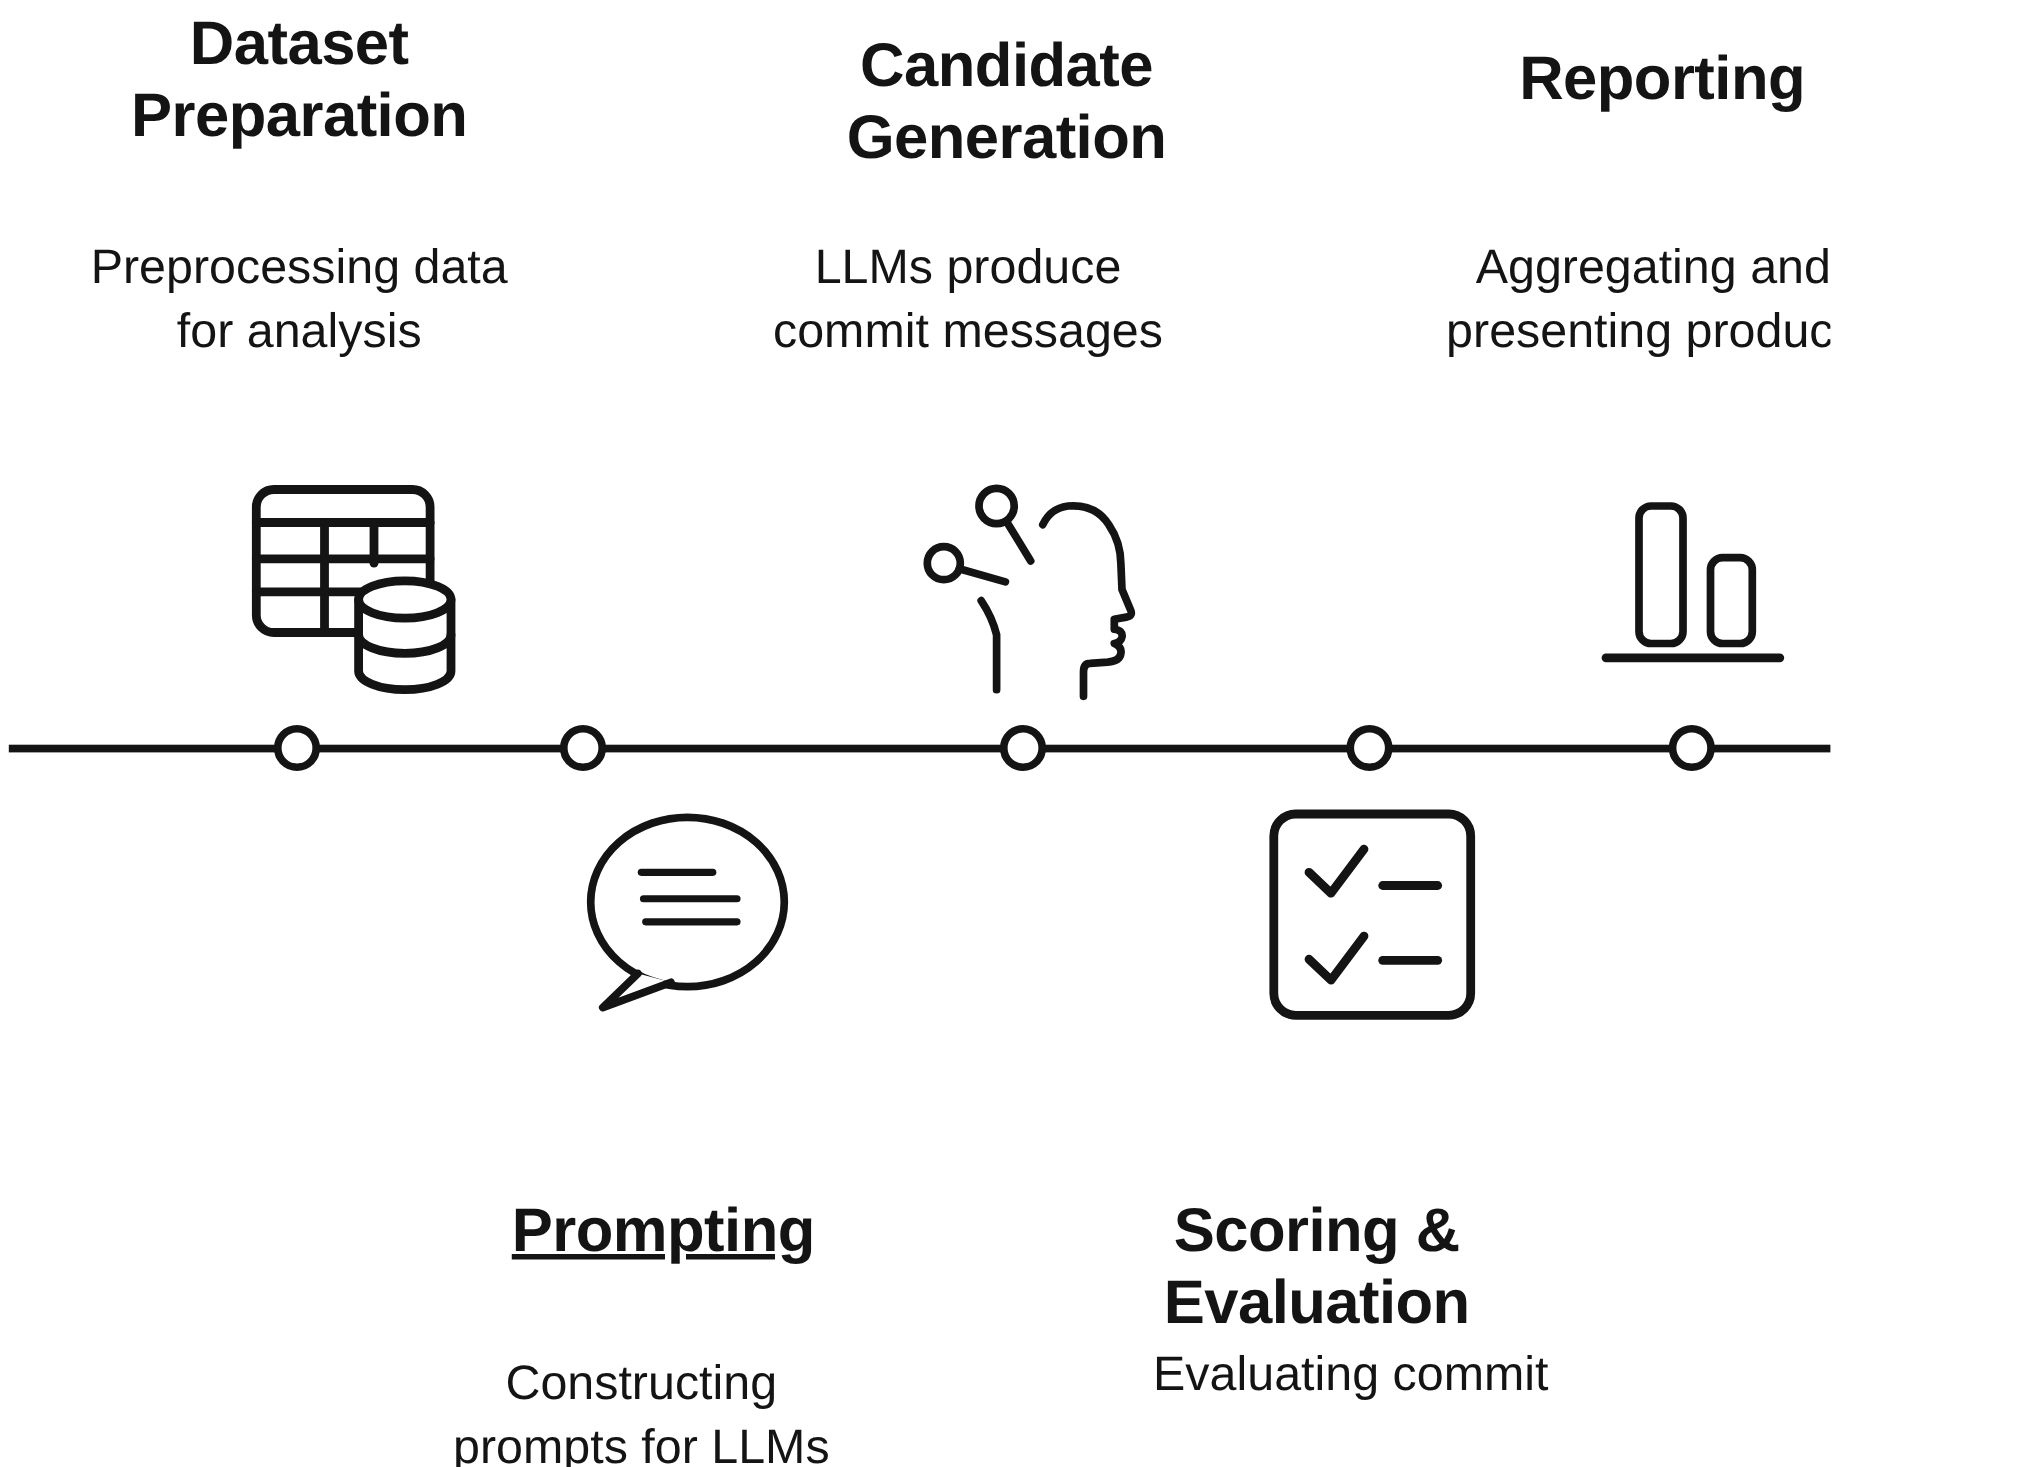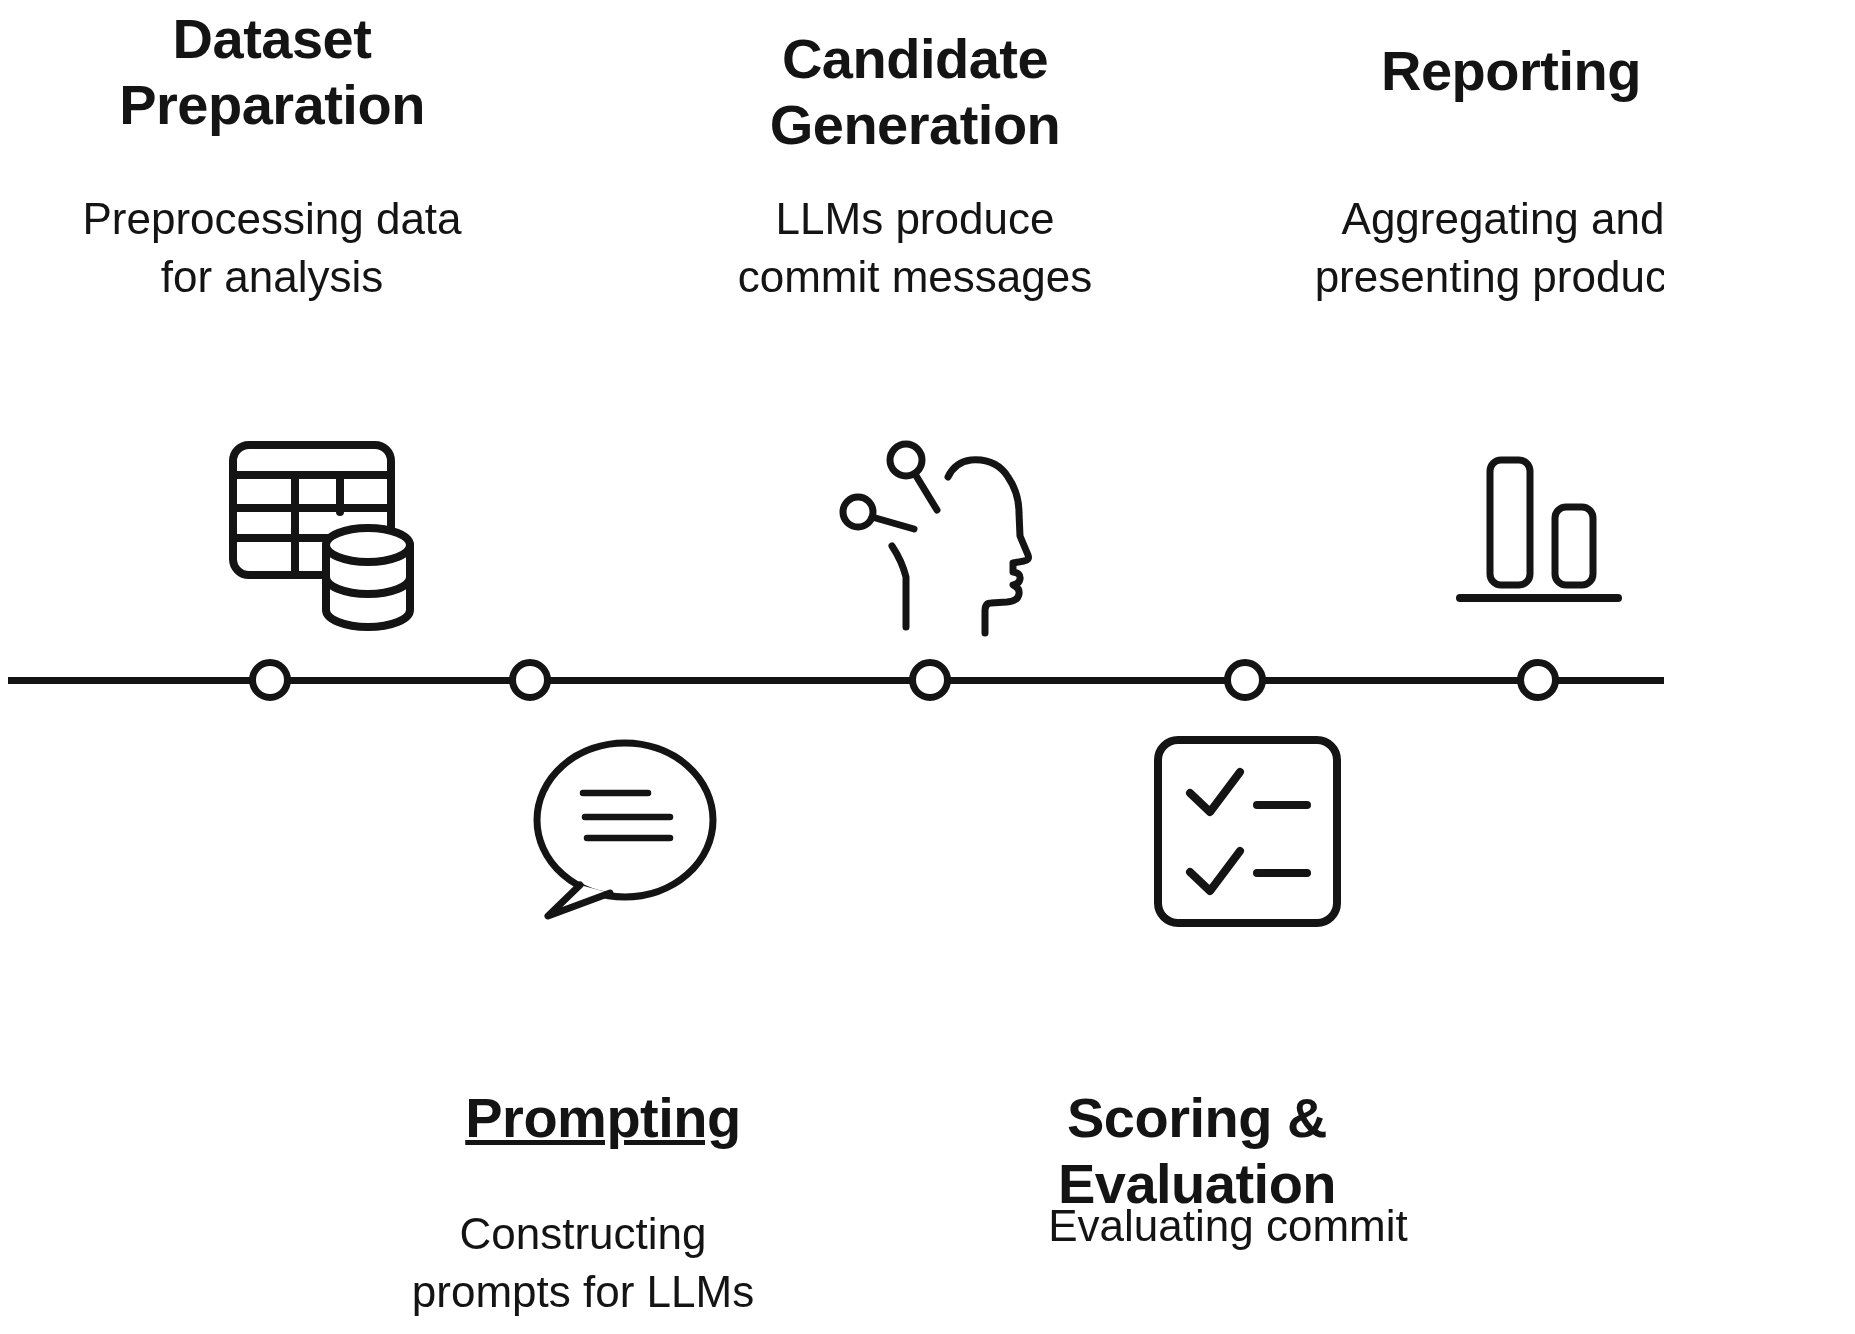--- a/index.html
+++ b/index.html
@@ -6,21 +6,21 @@
   .canvas{
     position:relative;width:1664px;height:1334px;background:#ffffff;
     font-family:"Liberation Sans",sans-serif;color:#141414;overflow:hidden;
   }
   .stage-title{
     position:absolute;width:520px;text-align:center;font-weight:bold;
     font-size:56px;line-height:66px;letter-spacing:-0.5px;white-space:pre-line;
   }
   .stage-desc{
     position:absolute;width:520px;text-align:center;
-    font-size:44px;line-height:58px;white-space:pre-line;
+    font-size:44px;line-height:58px;white-space:pre-line;margin-top:24px;
   }
   .tl-line{position:absolute;left:8px;top:677px;width:1800px;height:7px;background:#141414;}
   .tl-arrow{
     position:absolute;left:1806px;top:661px;width:0;height:0;
     border-top:19px solid transparent;border-bottom:19px solid transparent;
     border-left:44px solid #141414;
   }
   .tl-node{
     position:absolute;top:659px;width:28px;height:28px;background:#ffffff;
     border:7px solid #141414;border-radius:50%;box-sizing:content-box;
@@ -33,21 +33,21 @@
 
 <div class="canvas">
 
   <div class="stage-title" style="left:12px;top:6px;">Dataset
 Preparation</div>
   <div class="stage-desc" style="left:12px;top:190px;">Preprocessing data
 for analysis</div>
 
   <div class="stage-title" style="left:655px;top:6px;margin-top:20px;">Candidate
 Generation</div>
-  <div class="stage-desc" style="left:655px;top:190px;">LLMs produce
+  <div class="stage-desc" style="left:620px;top:190px;">LLMs produce
 commit messages</div>
 
   <div class="stage-title" style="left:1251px;top:38px;">Reporting</div>
   <div class="stage-desc" style="left:1243px;top:190px;">Aggregating and
 presenting produce</div>
 
   <div class="stage-title" style="left:343px;top:1085px;text-decoration:underline;">Prompting</div>
   <div class="stage-desc" style="left:323px;top:1205px;">Constructing
 prompts for LLMs</div>
 

